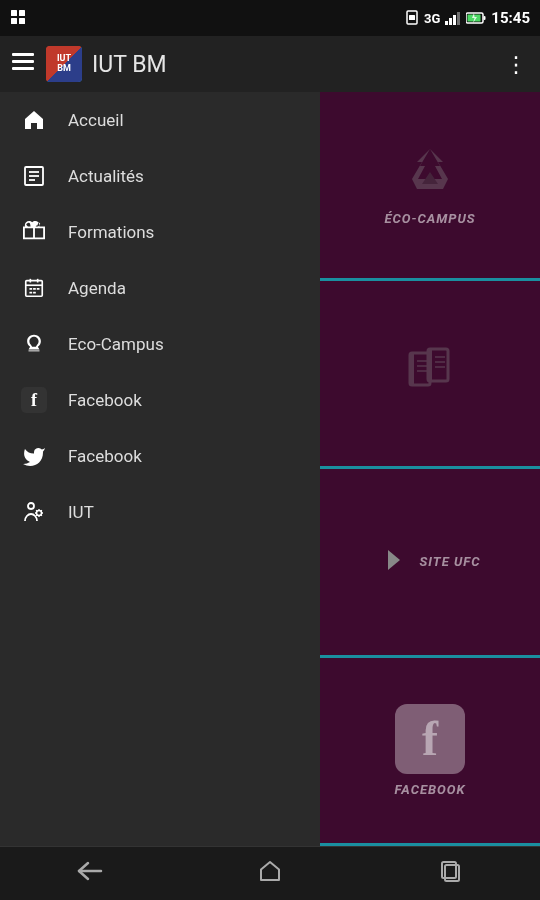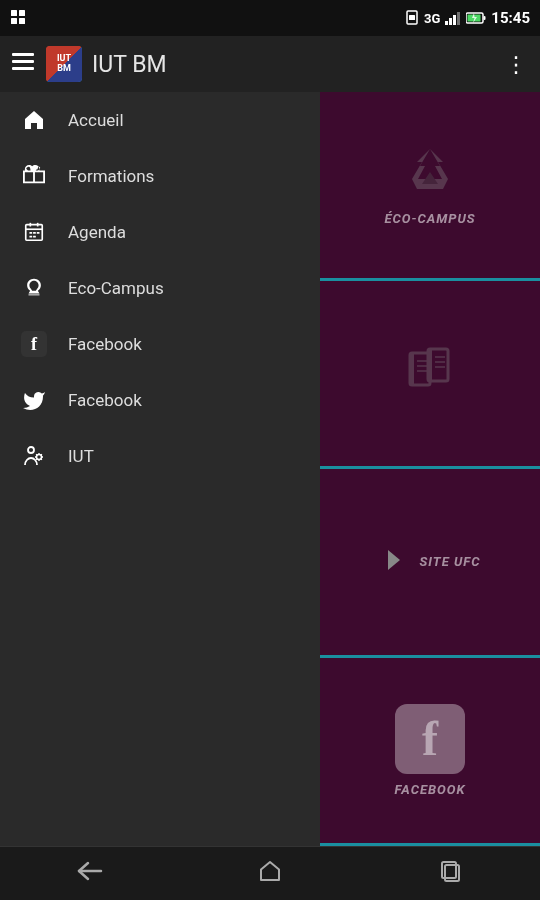--- a/index.html
+++ b/index.html
@@ -249,20 +249,32 @@
 
     <div class="nav-item">
       <div class="nav-icon">
         <svg width="22" height="22" viewBox="0 0 22 22" fill="#fff">
           <path d="M11 2 L2 10 L2 20 L8 20 L8 14 L14 14 L14 20 L20 20 L20 10 Z"></path>
         </svg>
       </div>
       <span class="nav-label">Accueil</span>
     </div>
 
+    <div class="nav-item">
+      <div class="nav-icon">
+        <svg width="22" height="22" viewBox="0 0 22 22" fill="none" stroke="#fff" stroke-width="1.8">
+          <rect x="2" y="2" width="18" height="18" rx="1"></rect>
+          <line x1="6" y1="7" x2="16" y2="7"></line>
+          <line x1="6" y1="11" x2="16" y2="11"></line>
+          <line x1="6" y1="15" x2="12" y2="15"></line>
+
+        </svg>
+      </div>
+      <span class="nav-label">Actualités</span>
+    </div>
 
     <div class="nav-item">
       <div class="nav-icon">
         <svg width="22" height="22" viewBox="0 0 24 24" fill="#fff">
           <path d="M20 6h-2.18c.07-.44.18-.88.18-1.36C18 2.06 15.94 0 13.36 0c-1.3 0-2.48.56-3.36 1.45C9.12.56 7.94 0 6.64 0 4.06 0 2 2.06 2 4.64c0 .48.1.92.18 1.36H0v14h24V6h-4zm-4-1.36C16 3.4 16.6 2 17.64 2c1.04 0 1.64 1.4 .36 2.64C17.24 5.4 16.4 6 16 6H14c0-1 .4-1 2-1.36zM6.36 2C7.4 2 8 3.4 8 4.64 8 5 8.6 6 8 6H6C5.6 6 4.76 5.4 4 4.64 2.72 3.4 5.32 2 6.36 2zM2 18V8h9v10H2zm11 0V8h9v10h-9z"></path>
         </svg>
       </div>
       <span class="nav-label">Formations</span>
     </div>
 

